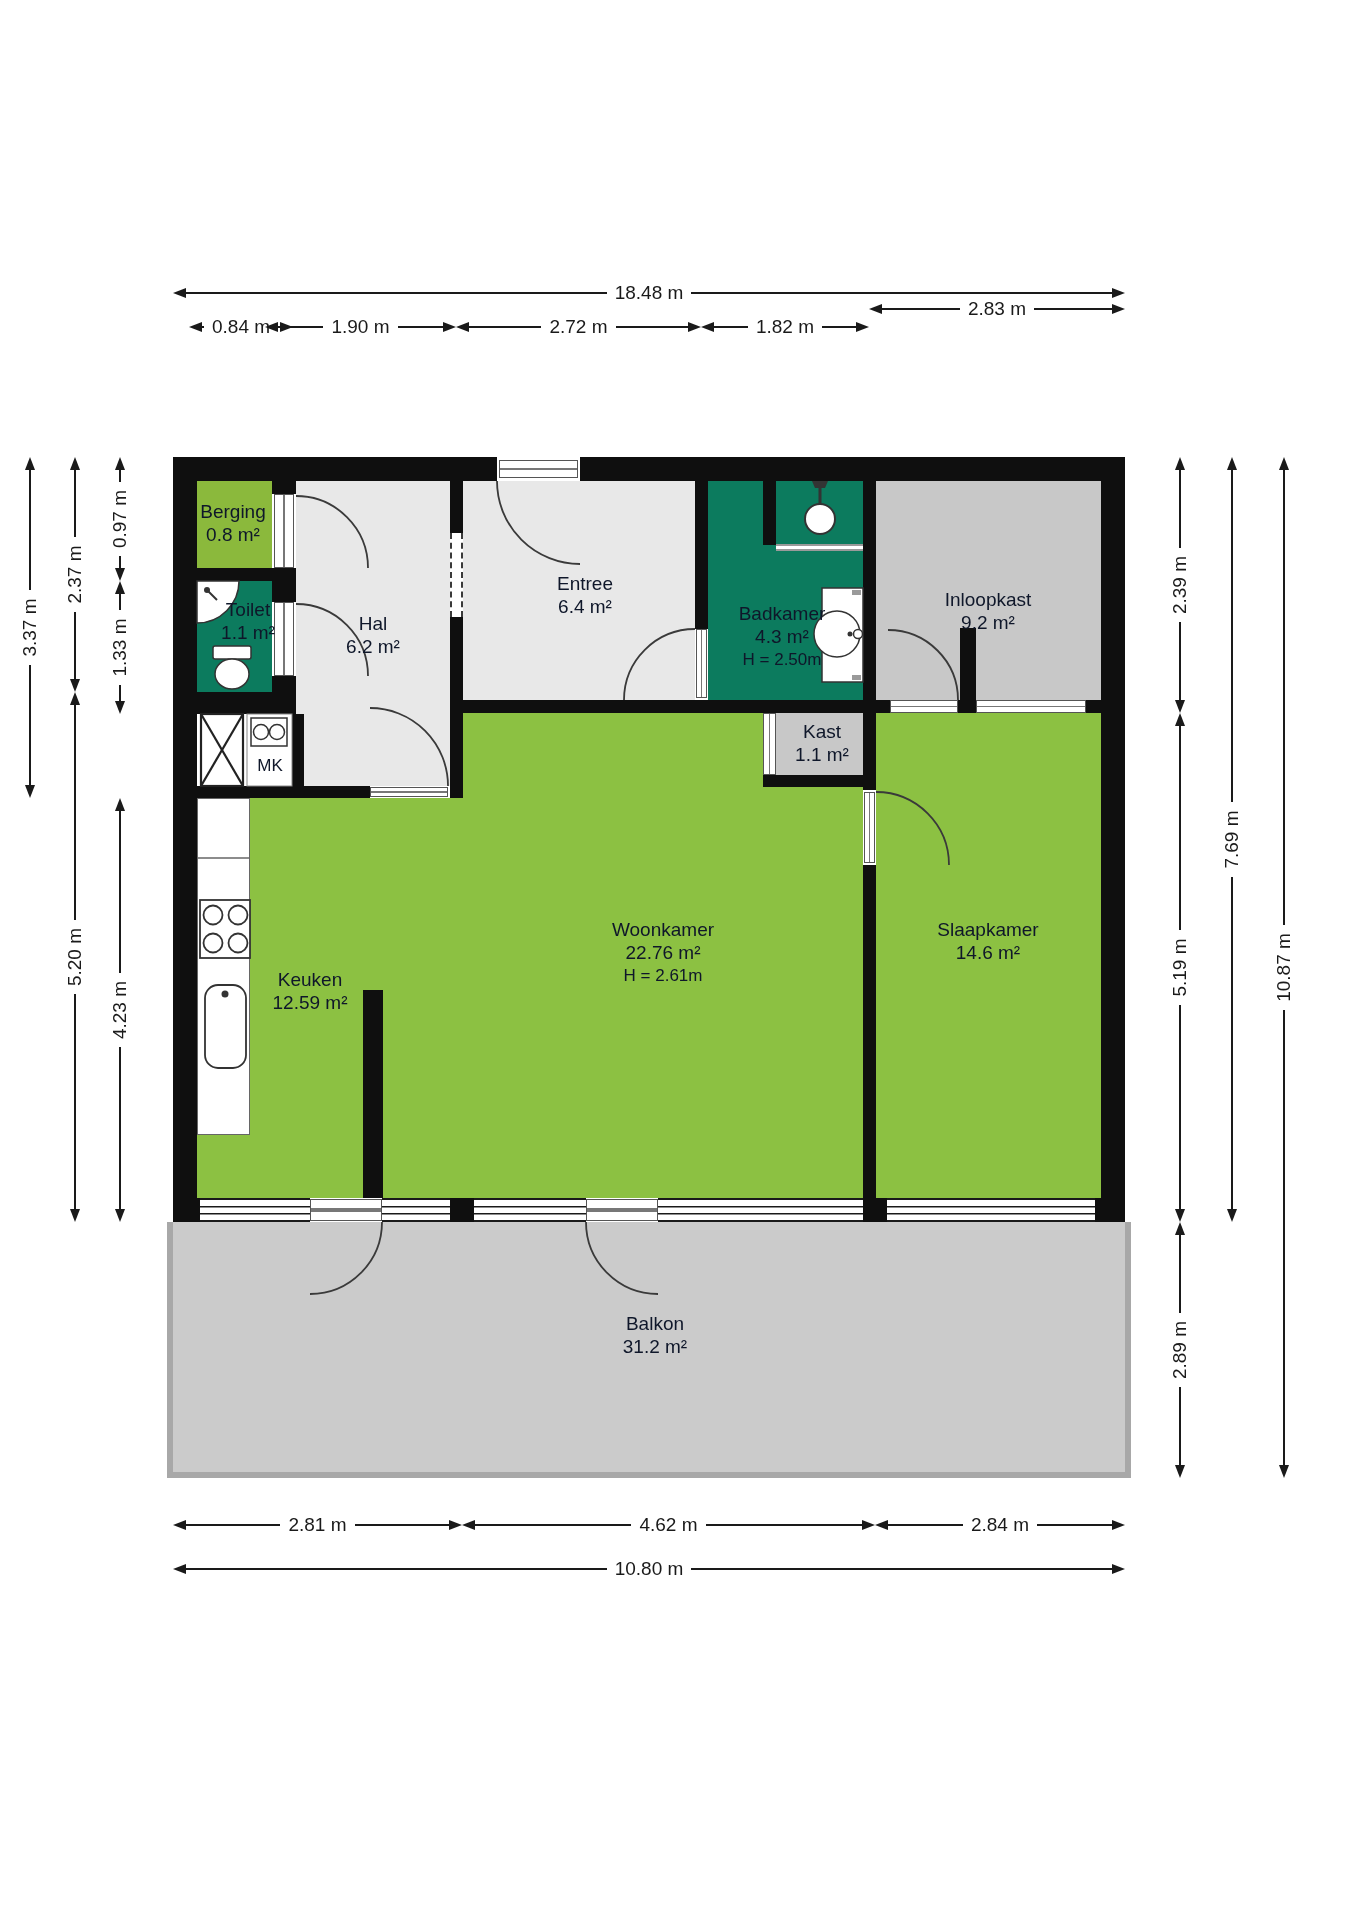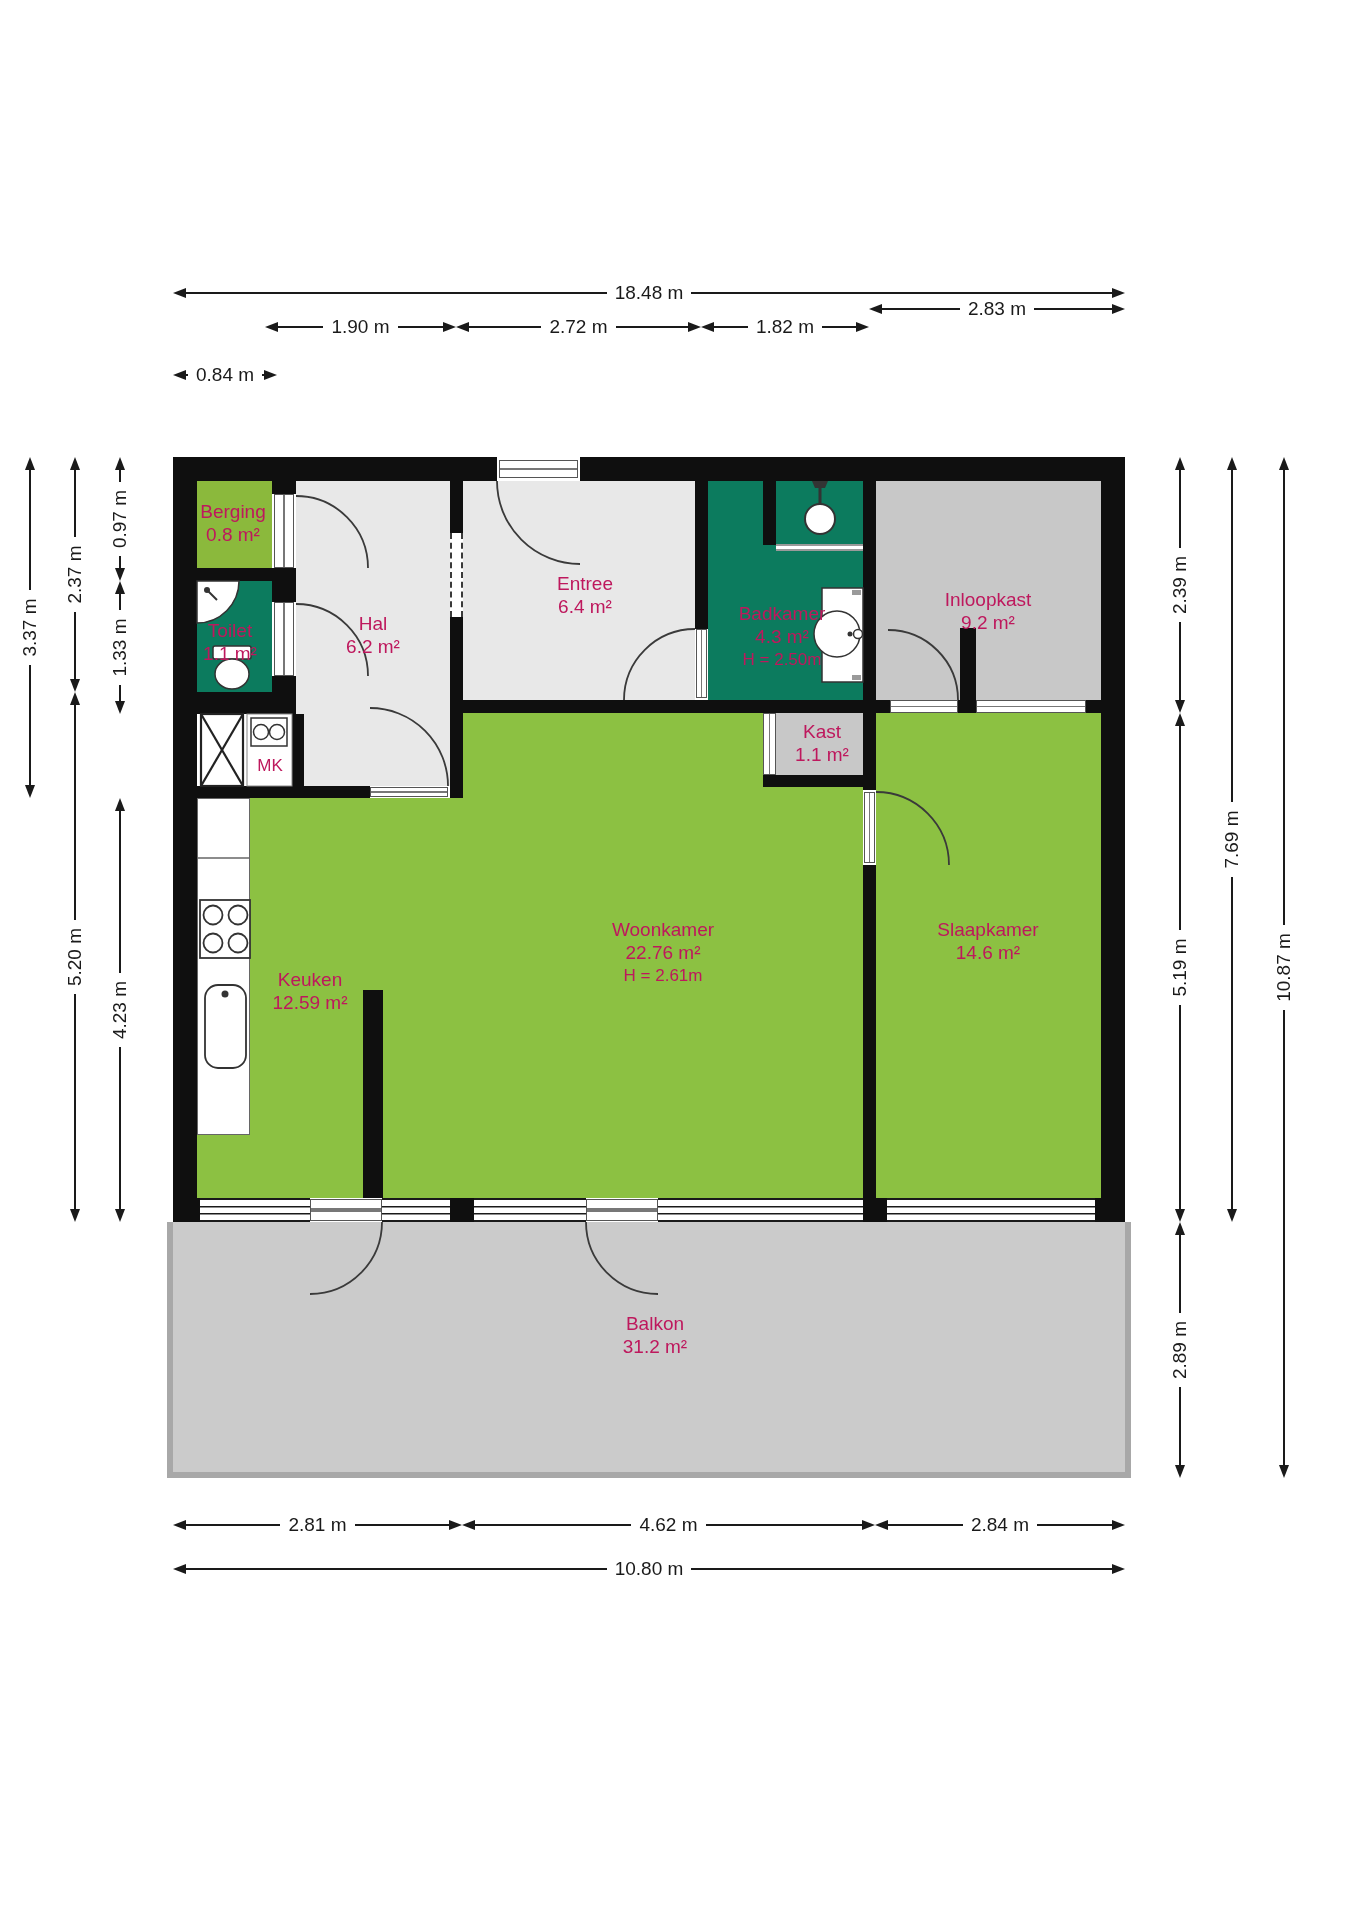--- a/index.html
+++ b/index.html
@@ -15,21 +15,21 @@
   .win{position:absolute;height:24px;background:#fff;border-top:2px solid #1a1a1a;border-bottom:2px solid #1a1a1a;box-sizing:border-box;
        background-image:linear-gradient(#1a1a1a,#1a1a1a),linear-gradient(#1a1a1a,#1a1a1a);
        background-size:100% 1.5px,100% 1.5px;background-position:0 6px,0 13px;background-repeat:no-repeat;}
   
   .leaf-h{position:absolute;box-sizing:border-box;border:1px solid #555;
           background:linear-gradient(#fff 0 42%, #777 42% 58%, #fff 58% 100%);}
   .leaf-v{position:absolute;box-sizing:border-box;border:1px solid #555;
           background:linear-gradient(90deg,#fff 0 42%, #777 42% 58%, #fff 58% 100%);}
   .dashed-open{position:absolute;background:#fff;border-left:2px dashed #3a3a3a;border-right:2px dashed #3a3a3a;box-sizing:border-box;}
   
-  .rl{position:absolute;transform:translateX(-50%);text-align:center;font-size:19px;line-height:23px;color:#be185d;white-space:nowrap;}
+  .rl{position:absolute;transform:translateX(-50%);text-align:center;font-size:19px;line-height:23px;color:#0f172a;white-space:nowrap;}
   .rl .sub2{font-size:17px;}
   .rl-small{font-size:17px;}
   
   .dim{position:absolute;display:flex;align-items:center;color:#1a1a1a;font-size:19px;height:22px;}
   .dim .ln{flex:1;height:1.5px;background:#1a1a1a;min-width:2px;}
   .dim .al{width:0;height:0;border-top:5px solid transparent;border-bottom:5px solid transparent;border-right:13px solid #1a1a1a;}
   .dim .ar{width:0;height:0;border-top:5px solid transparent;border-bottom:5px solid transparent;border-left:13px solid #1a1a1a;}
   .dim .lb{padding:0 8px;white-space:nowrap;background:#fff;}
   .dim.v{transform-origin:0 0;transform:rotate(-90deg);}
   svg{position:absolute;left:0;top:0;pointer-events:none;}
@@ -190,21 +190,21 @@
   </g>
   <line x1="198" y1="858" x2="249" y2="858" stroke="#666" stroke-width="1.5"></line>
 </svg>
 
 <div class="rl" style="left:233px;top:500px;">
   <div>Berging</div>
     <div>0.8 m²</div>
 </div>
 <div class="rl" style="left:232px;top:598px;color:#fff0;">
 </div>
-<div class="rl" style="left:230px;top:598px;margin-top:21px;">
+<div class="rl" style="left:248px;top:598px;">
   <div>Toilet</div>
     <div>1.1 m²</div>
 </div>
 <div class="rl" style="left:373px;top:612px;">
   <div>Hal</div>
     <div>6.2 m²</div>
 </div>
 <div class="rl" style="left:585px;top:572px;">
   <div>Entree</div>
     <div>6.4 m²</div>
@@ -243,21 +243,21 @@
   <div>MK</div>
 </div>
 
 <div class="dim" style="left:173px;top:282px;width:952px;">
   <span class="al"></span>
     <span class="ln"></span>
     <span class="lb">18.48 m</span>
     <span class="ln"></span>
     <span class="ar"></span>
 </div>
-<div class="dim" style="left:173px;top:316px;width:92px;margin-top:48px;">
+<div class="dim" style="left:189px;top:316px;width:92px;">
   <span class="al"></span>
     <span class="ln"></span>
     <span class="lb">0.84 m</span>
     <span class="ln"></span>
     <span class="ar"></span>
 </div>
 <div class="dim" style="left:265px;top:316px;width:191px;">
   <span class="al"></span>
     <span class="ln"></span>
     <span class="lb">1.90 m</span>

